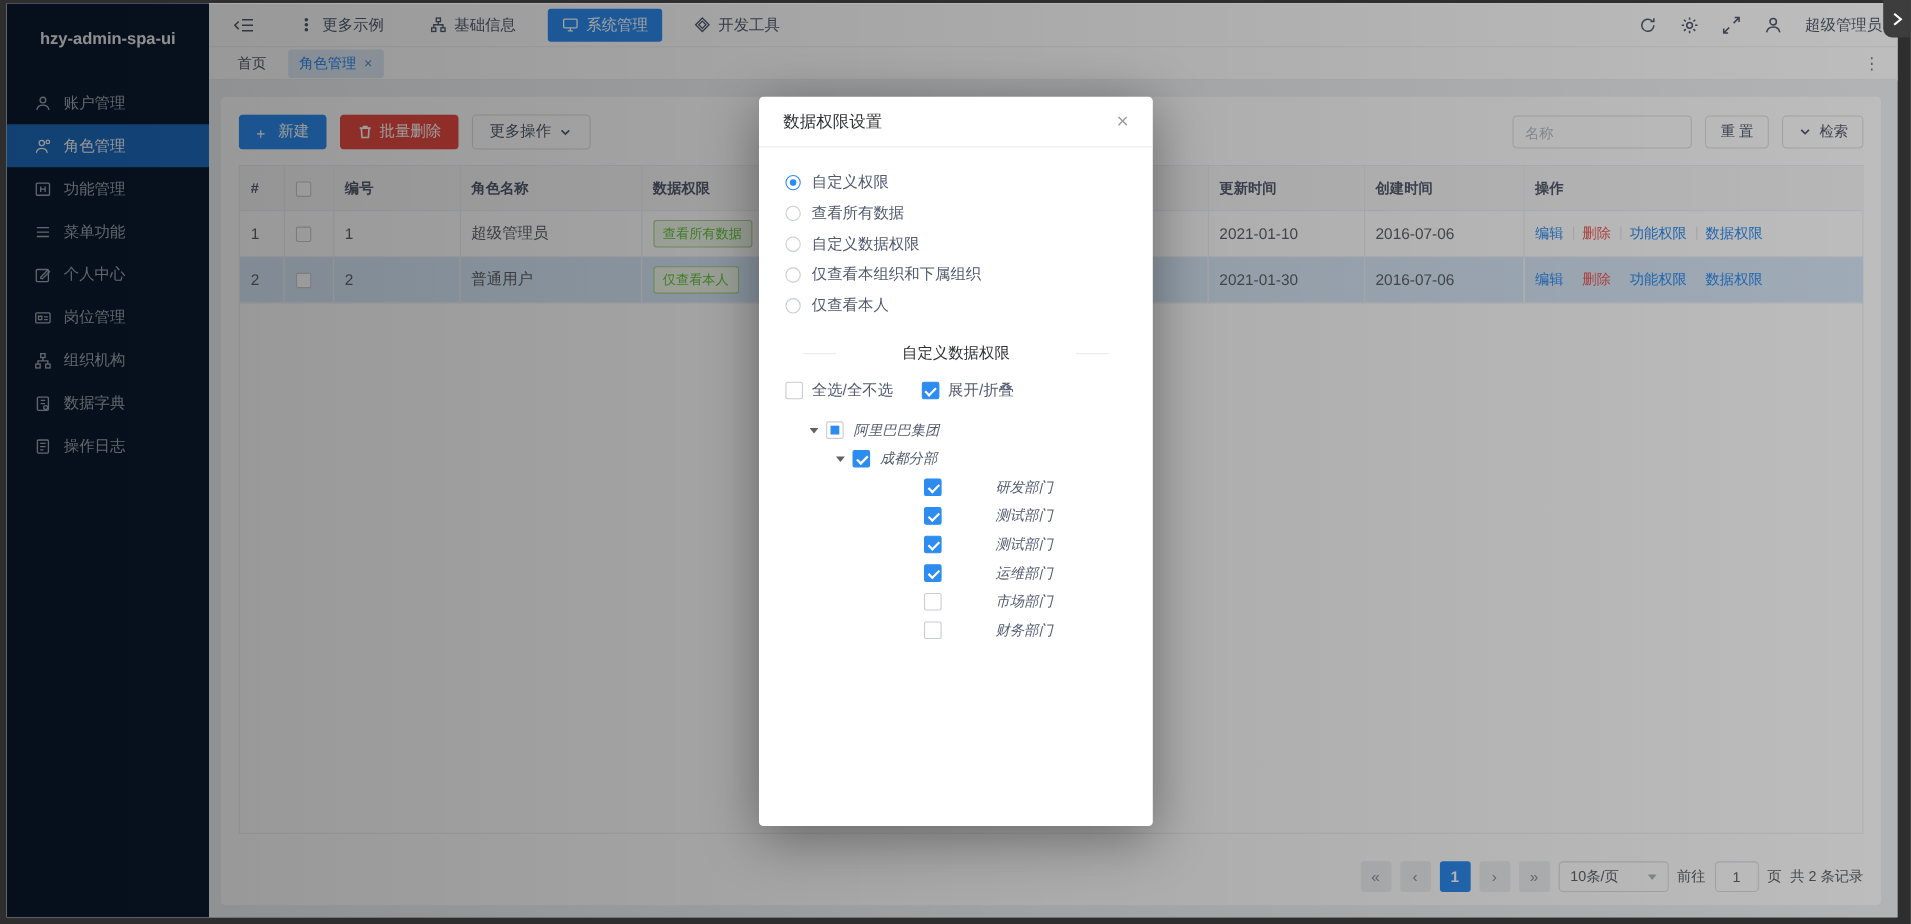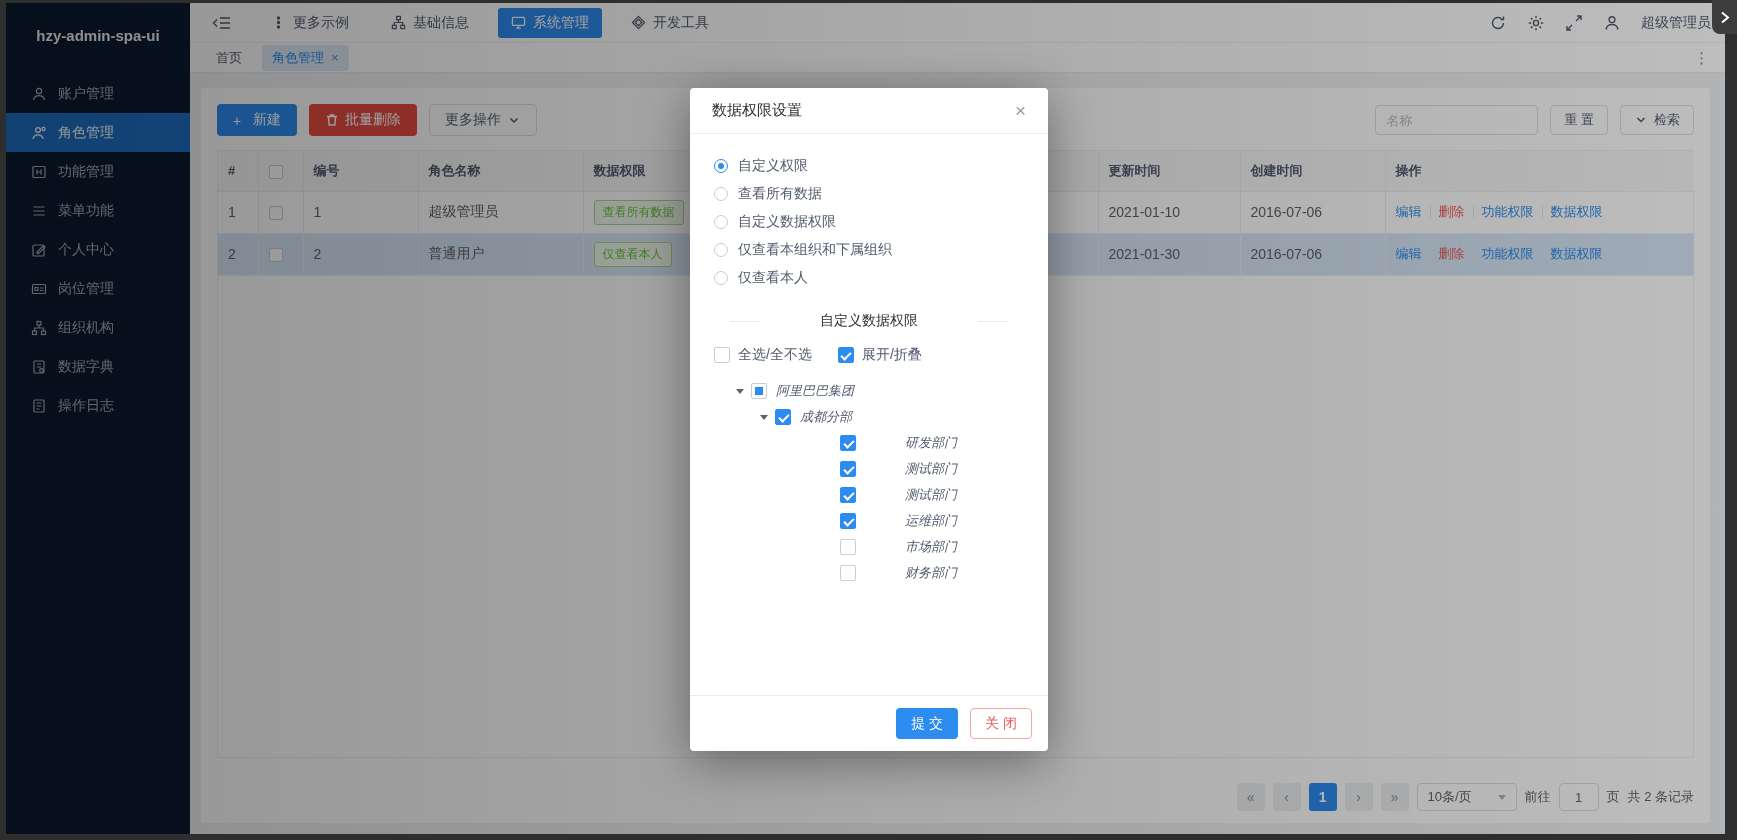--- a/index.html
+++ b/index.html
@@ -526,24 +526,20 @@
           <span class="cb"></span>
           <span>市场部门</span>
         </div>
         <div class="tree-row lvl2">
           <span class="caret ph"></span>
           <span class="cb"></span>
           <span>财务部门</span>
         </div>
       </div>
     </div>
-    <div class="m-foot">
-      <div class="m-btn m-submit">提 交</div>
-      <div class="m-btn m-cancel">关 闭</div>
-    </div>
   </div>
 
   <div class="drawer-toggle">
     <svg viewBox="0 0 13 13">
         <path d="M4 1.5L10 6.5L4 11.5"></path>
       </svg>
   </div>
 </div>
 
 </body></html>

